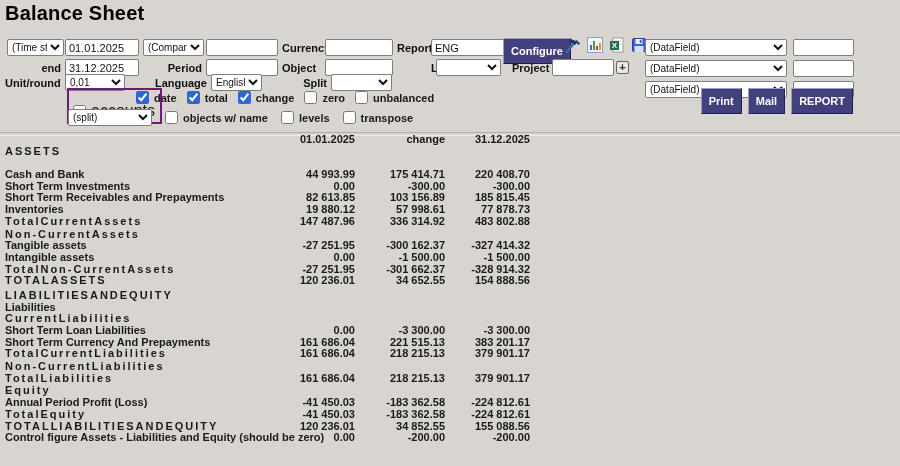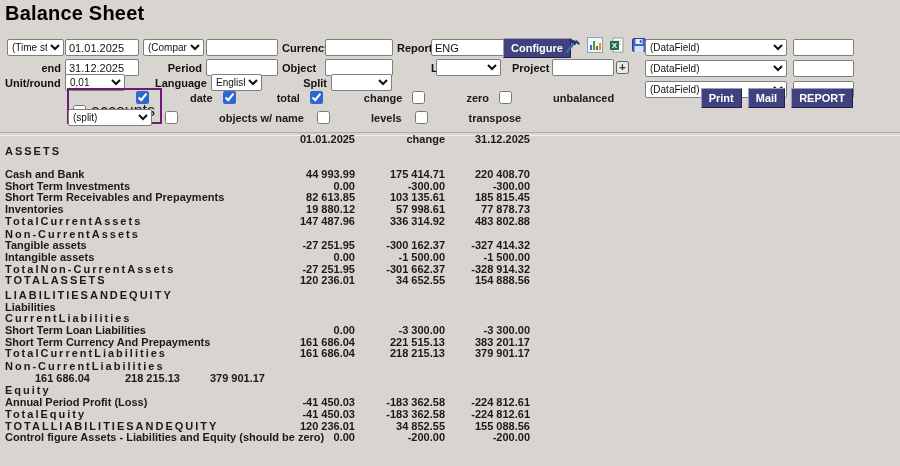--- a/index.html
+++ b/index.html
@@ -30,35 +30,35 @@
   select.sel{
     position:absolute;height:17px;box-sizing:border-box;
     border:1px solid #7e7e7e;border-radius:2px;background:#fff;
     font-family:"Liberation Sans",sans-serif;font-size:10px;
     margin:0;padding:0;color:#111;
   }
   .btn{
     background:#41417e;color:#fff;font-weight:bold;
     font-family:"Liberation Sans",sans-serif;font-size:11px;
     border:1px solid;border-color:#9a9ac4 #20204c #20204c #9a9ac4;
-    height:20px;padding:0 7px;cursor:pointer;box-sizing:border-box;
+    height:26px;padding:0 7px;cursor:pointer;box-sizing:border-box;
     border-radius:1px;line-height:15px;
   }
   .btn.cfg{position:absolute;left:503px;top:38px;}
   .right-btns{
     position:absolute;left:645px;top:88px;width:208px;
     display:flex;justify-content:flex-end;gap:6px;
   }
   .toolbar-icons{
     position:absolute;left:565px;top:37px;display:flex;gap:6px;align-items:center;
   }
   .toolbar-icons .ic{width:16px;height:16px;display:inline-block;cursor:pointer;}
   .cbx{width:13px;height:13px;margin:0;accent-color:#2f66d0;vertical-align:middle;}
   .cb-item{display:inline-flex;align-items:center;gap:5px;white-space:nowrap;}
-  .cb-item .cb-lbl{font-size:11px;font-weight:bold;margin-left:36px;}
+  .cb-item .cb-lbl{font-size:11px;font-weight:bold;}
   .cb-row1{
     position:absolute;left:136px;top:91px;display:flex;gap:10px;align-items:center;
   }
   .red-box{
     position:absolute;left:67px;top:88px;
     border:2px solid #701a75;
     padding:12px 5px 2px 4px;
     display:inline-flex;align-items:center;gap:5px;
   }
   .cb-row2{
@@ -263,21 +263,21 @@
         </div>
         <div class="t-row">
           <div class="t-lbl">Short Term Investments</div>
           <div class="t-v">0.00</div>
           <div class="t-v mid">-300.00</div>
           <div class="t-v">-300.00</div>
         </div>
         <div class="t-row">
           <div class="t-lbl">Short Term Receivables and Prepayments</div>
           <div class="t-v">82 613.85</div>
-          <div class="t-v mid">103 135.61</div>
+          <div class="t-v mid">103 156.89</div>
           <div class="t-v">185 815.45</div>
         </div>
         <div class="t-row">
           <div class="t-lbl">Inventories</div>
           <div class="t-v">19 880.12</div>
           <div class="t-v mid">57 998.61</div>
           <div class="t-v">77 878.73</div>
         </div>
         <div class="t-row sp">
           <div class="t-lbl">TotalCurrentAssets</div>
@@ -351,20 +351,21 @@
           <div class="t-v mid">218 215.13</div>
           <div class="t-v">379 901.17</div>
         </div>
         <div class="t-row sp gap1">
           <div class="t-lbl">Non-CurrentLiabilities</div>
           <div class="t-v"></div>
           <div class="t-v mid"></div>
           <div class="t-v"></div>
         </div>
         <div class="t-row sp">
+          <div class="t-lbl">TotalLiabilities</div>
           <div class="t-v">161 686.04</div>
           <div class="t-v mid">218 215.13</div>
           <div class="t-v">379 901.17</div>
         </div>
         <div class="t-row sp gap1">
           <div class="t-lbl">Equity</div>
           <div class="t-v"></div>
           <div class="t-v mid"></div>
           <div class="t-v"></div>
         </div>

